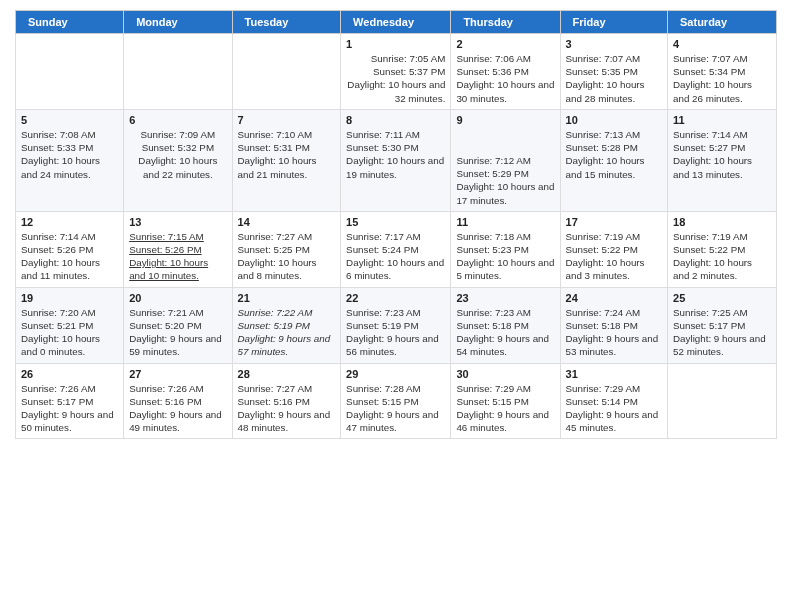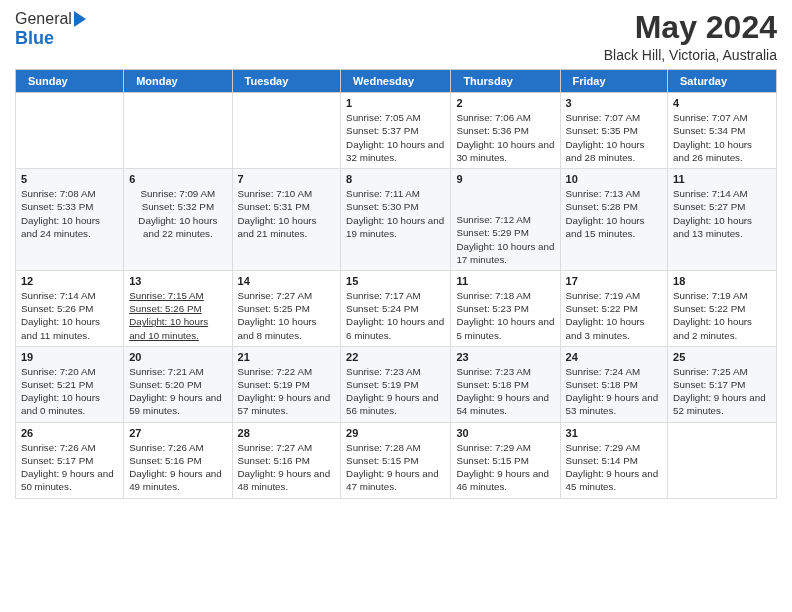--- a/index.html
+++ b/index.html
@@ -94,56 +94,41 @@
       line-height: 1.35;
     }
     .empty-cell {
       background: #fff !important;
     }
   </style>
 </head>
 <body>
 
 <div class="page">
-  <div class="header">
-    <div class="logo">
-      <div class="logo-line">
-        <span class="logo-general">General</span>
-        <div class="logo-arrow"></div>
-      </div>
-      <div class="logo-line">
-        <span class="logo-blue" style="font-size:18px;font-weight:bold;">Blue</span>
-      </div>
-    </div>
-    <div class="title-block">
-      <div class="month-title">May 2024</div>
-      <div class="location-title">Black Hill, Victoria, Australia</div>
-    </div>
-  </div>
 
   <table class="calendar">
     <thead>
       <tr>
         <th>Sunday</th>
         <th>Monday</th>
         <th>Tuesday</th>
         <th>Wednesday</th>
         <th>Thursday</th>
         <th>Friday</th>
         <th>Saturday</th>
       </tr>
     </thead>
     <tbody id="calendar-body">
     <tr>
           <td class="empty-cell"></td>
           <td class="empty-cell"></td>
           <td class="empty-cell"></td>
           <td>
             <div class="day-number">1</div>
-            <div class="day-info" style="white-space: pre-line;">Sunrise: 7:05 AM
+            <div class="day-info" style="white-space: pre-line; text-align: right;">Sunrise: 7:05 AM
 Sunset: 5:37 PM
 Daylight: 10 hours and 32 minutes.</div>
           </td>
           <td>
             <div class="day-number">2</div>
             <div class="day-info" style="white-space: pre-line;">Sunrise: 7:06 AM
 Sunset: 5:36 PM
 Daylight: 10 hours and 30 minutes.</div>
           </td>
           <td>
@@ -255,21 +240,21 @@
 Daylight: 10 hours and 0 minutes.</div>
           </td>
           <td>
             <div class="day-number">20</div>
             <div class="day-info" style="white-space: pre-line;">Sunrise: 7:21 AM
 Sunset: 5:20 PM
 Daylight: 9 hours and 59 minutes.</div>
           </td>
           <td>
             <div class="day-number">21</div>
-            <div class="day-info" style="white-space: pre-line;">Sunrise: 7:22 AM
+            <div class="day-info" style="white-space: pre-line; font-style: italic;">Sunrise: 7:22 AM
 Sunset: 5:19 PM
 Daylight: 9 hours and 57 minutes.</div>
           </td>
           <td>
             <div class="day-number">22</div>
             <div class="day-info" style="white-space: pre-line;">Sunrise: 7:23 AM
 Sunset: 5:19 PM
 Daylight: 9 hours and 56 minutes.</div>
           </td>
           <td>

